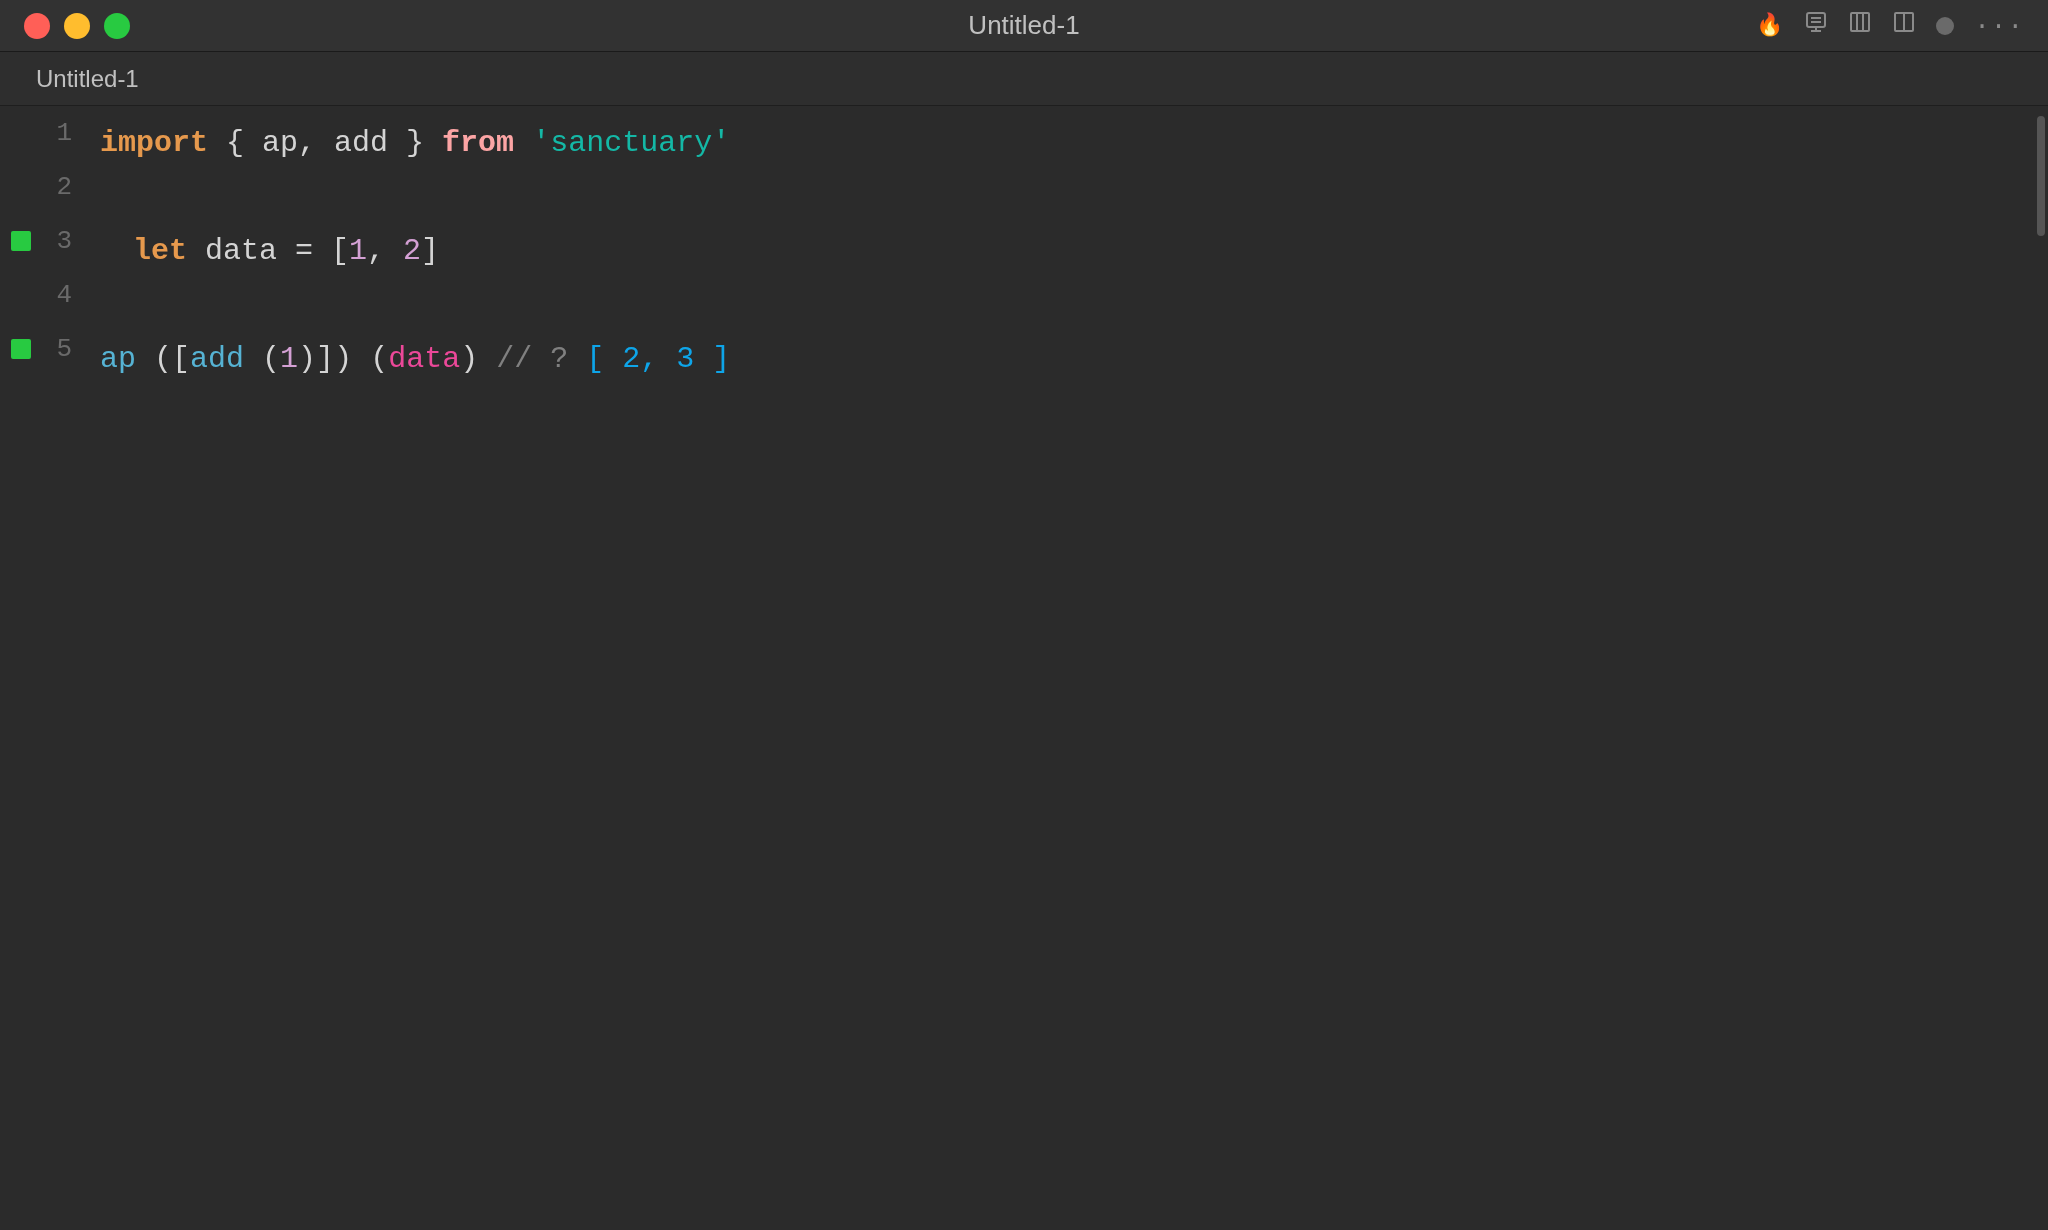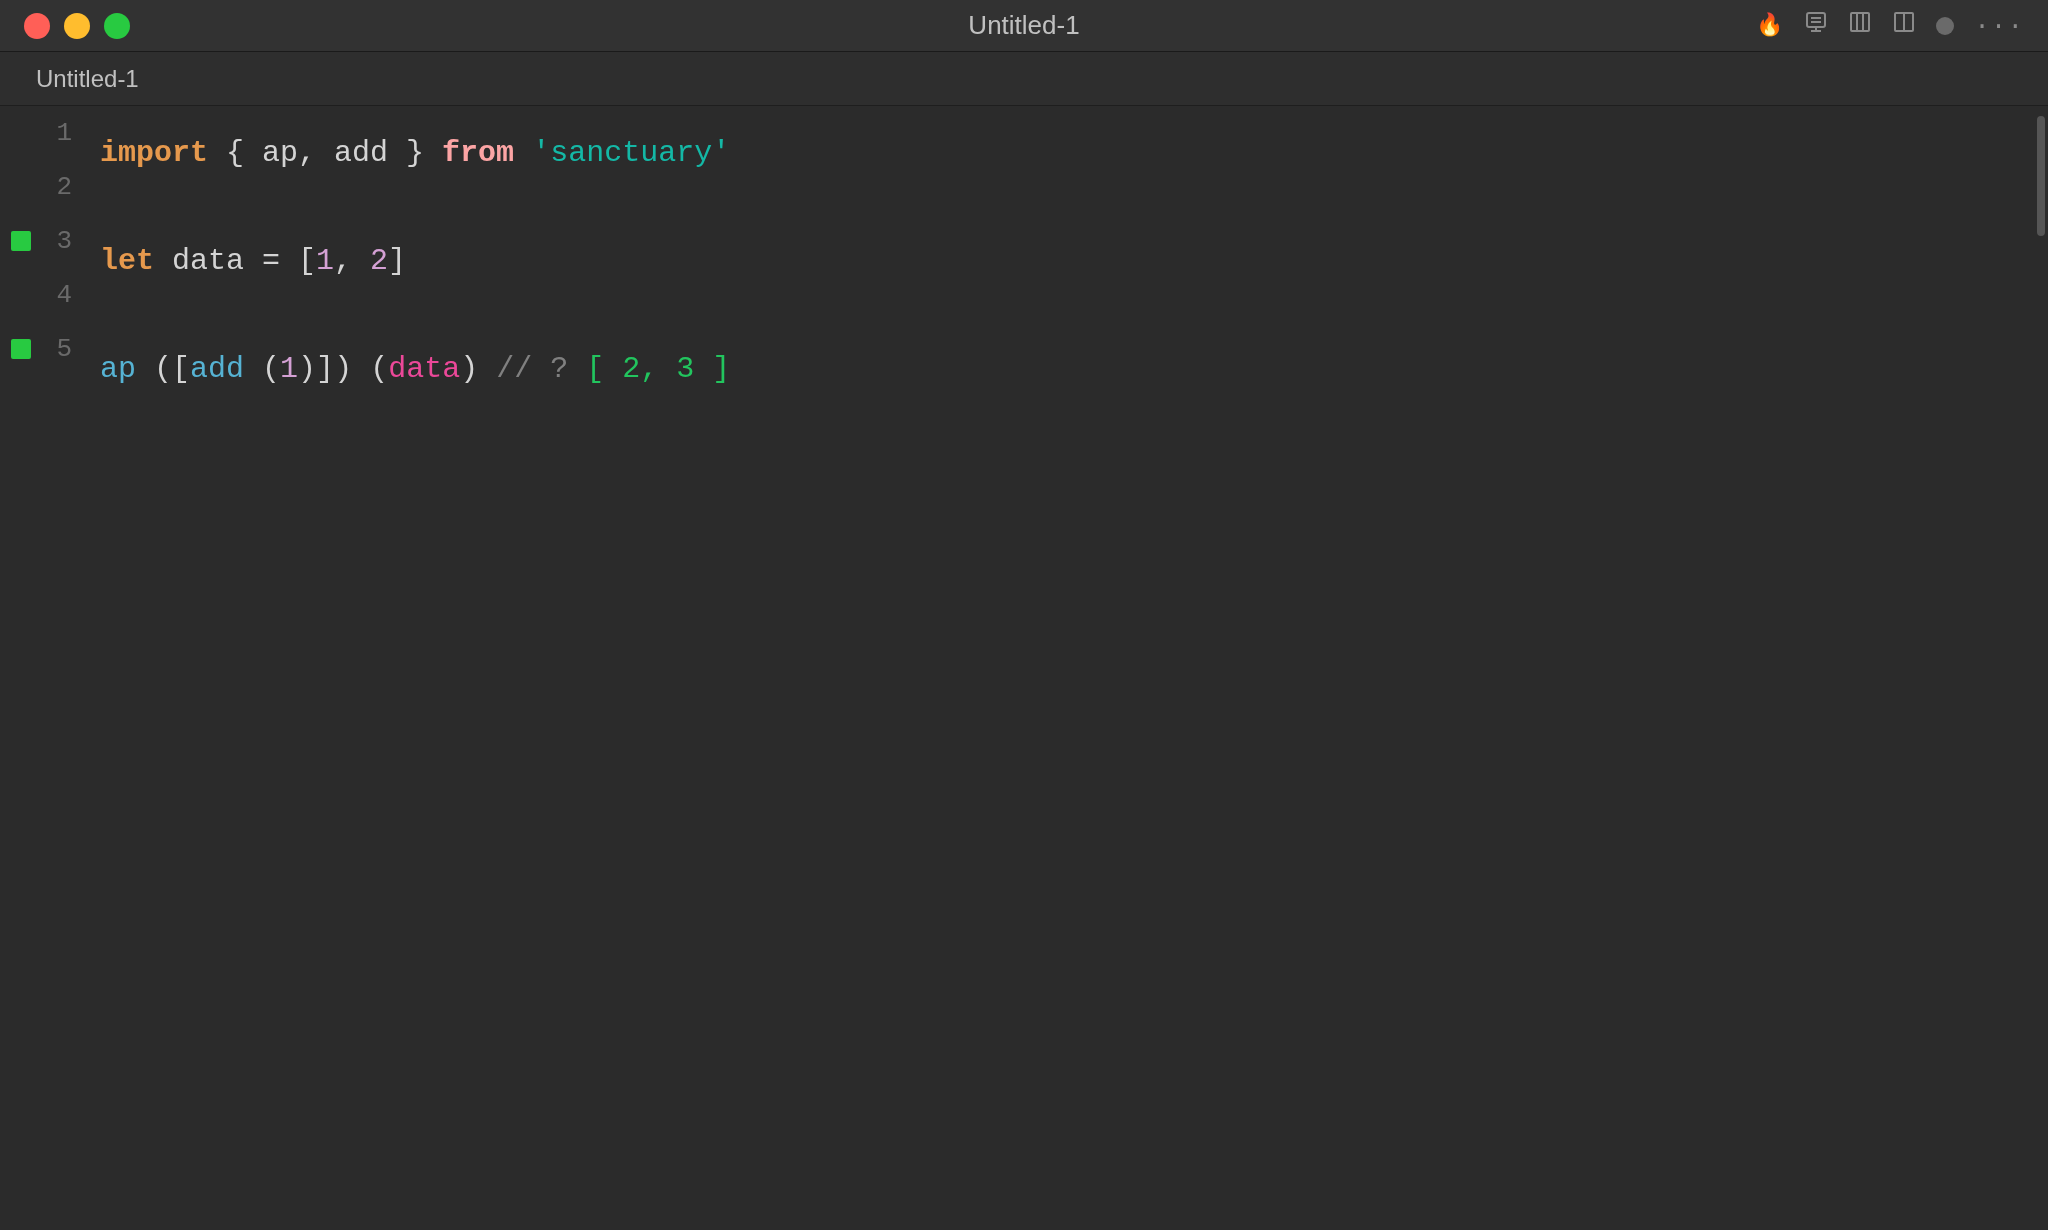--- a/index.html
+++ b/index.html
@@ -150,36 +150,36 @@
 
     .code-area {
       flex: 1;
       padding-top: 10px;
       padding-left: 20px;
     }
 
     .code-line {
       height: 54px;
       display: flex;
-      align-items: flex-end;
+      align-items: center;
       font-size: 30px;
       white-space: pre;
     }
 
     
     .kw-import   { color: #e6994d; font-weight: bold; }
     .kw-from     { color: #fca5a5; font-weight: bold; }
-    .kw-let      { color: #e6994d; font-weight: bold; }
+    .kw-let      { color: #e6994d; font-weight: bold; margin-left: 33px; }
     .punctuation { color: #d4d4d4; }
     .identifier  { color: #d4d4d4; }
     .string      { color: #14b8a6; }
     .number      { color: #d4a0d4; }
     .comment-slash { color: #808080; }
     .comment-q   { color: #808080; }
-    .result      { color: #22c55e; }
+    .result      { color: #0ea5e9; }
     .fn-name     { color: #56b3d4; }
     .var-data    { color: #ec4899; }
 
     
     .scrollbar {
       width: 14px;
       background: #2b2b2b;
       flex-shrink: 0;
     }
 

